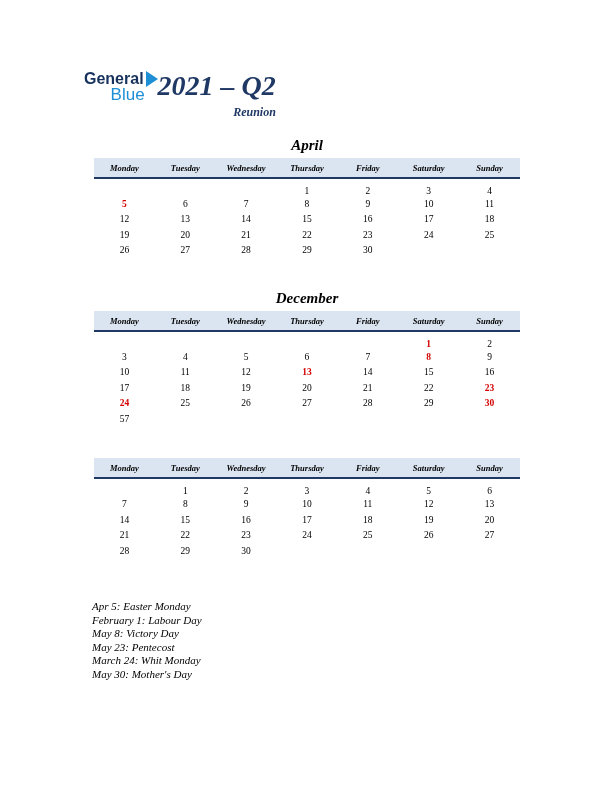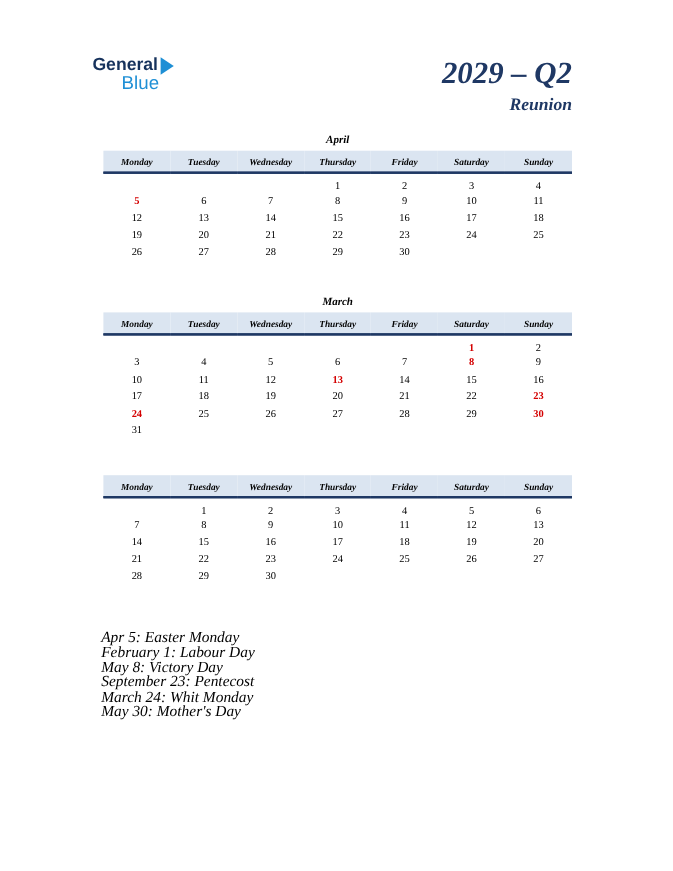--- a/index.html
+++ b/index.html
@@ -10,23 +10,23 @@
     position: relative;
     overflow: hidden;
     font-family: "Liberation Serif", serif;
     color: #000;
   }
   .page { width: 612px; height: 792px; position: relative; }
 
   
   .header {
     display: flex;
-    justify-content: space-between;
     align-items: flex-start;
-    padding: 52px 92px 0 84px;
+    padding: 40px 92px 0 84px;
+    margin-top: 31px;
   }
   .logo { font-family: "Liberation Sans", sans-serif; line-height: 1.05; }
   .logo-top { display: flex; align-items: center; }
   .logo-general { font-size: 16px; font-weight: bold; color: #16325c; }
   .logo-triangle {
     width: 0; height: 0;
     border-left: 12px solid var(--logo-blue, #1e8fd5);
     border-top: 8px solid transparent;
     border-bottom: 8px solid transparent;
     margin-left: 2px;
@@ -38,28 +38,28 @@
   }
 
   .title-block {
     text-align: right;
     color: var(--navy, #1f3864);
     font-style: italic;
     font-weight: bold;
     line-height: 1.1;
   }
   .page-title { font-size: 28px; }
-  .page-subtitle { font-size: 16px; margin-top: 4px; font-style: italic; }
+  .page-subtitle { font-size: 12px; margin-top: 4px; font-style: italic; }
 
   
   .months { width: 426px; margin: 18px 0 0 94px; }
   .month { margin-bottom: 32px; }
   .month-title {
     text-align: center;
-    font-size: 10px;
+    font-size: 15px;
     font-weight: bold;
     font-style: italic;
     margin-bottom: 4px;
   }
   table { width: 100%; border-collapse: collapse; table-layout: fixed; }
   thead th {
     background: var(--band-bg, #dbe5f1);
     border-bottom: 2px solid var(--navy, #1f3864);
     font-size: 8.5px;
     font-style: italic;
@@ -72,40 +72,40 @@
     font-size: 9.5px;
     height: 15.5px;
     vertical-align: middle;
   }
   tbody tr:first-child td { padding-top: 7px; }
   td.holiday { color: var(--holiday-red, #d40000); font-weight: bold; }
 
   
   .legend {
     margin: 42px 0 0 92px;
-    font-size: 14px;
+    font-size: 11px;
     font-style: italic;
     line-height: 13.5px;
   }
 </style>
 </head>
 <body>
 
 <div class="page">
 
   <div class="header">
     <div class="logo">
       <div class="logo-top">
         <span class="logo-general">General</span>
         <span class="logo-triangle"></span>
       </div>
       <div class="logo-blue">Blue</div>
     </div>
     <div class="title-block">
-      <div class="page-title">2029 – Q2</div>
+      <div class="page-title">2021 – Q2</div>
       <div class="page-subtitle">Reunion</div>
     </div>
   </div>
 
   <div class="months" id="months">
       <section class="month">
         <h3 class="month-title">April</h3>
         <table>
           <thead>
             <tr>
@@ -161,21 +161,21 @@
               <td>28</td>
               <td>29</td>
               <td>30</td>
               <td></td>
               <td></td>
             </tr>
           </tbody>
         </table>
       </section>
       <section class="month">
-        <h3 class="month-title">March</h3>
+        <h3 class="month-title">December</h3>
         <table>
           <thead>
             <tr>
               <th>Monday</th>
               <th>Tuesday</th>
               <th>Wednesday</th>
               <th>Thursday</th>
               <th>Friday</th>
               <th>Saturday</th>
               <th>Sunday</th>
@@ -221,21 +221,21 @@
             <tr>
               <td class="holiday">24</td>
               <td>25</td>
               <td>26</td>
               <td>27</td>
               <td>28</td>
               <td>29</td>
               <td class="holiday">30</td>
             </tr>
             <tr>
-              <td>31</td>
+              <td>57</td>
               <td></td>
               <td></td>
               <td></td>
               <td></td>
               <td></td>
               <td></td>
             </tr>
           </tbody>
         </table>
       </section>
@@ -300,18 +300,18 @@
             </tr>
           </tbody>
         </table>
       </section>
     </div>
 
   <div class="legend" id="legend">
       <div class="legend-item">Apr 5: Easter Monday</div>
       <div class="legend-item">February 1: Labour Day</div>
       <div class="legend-item">May 8: Victory Day</div>
-      <div class="legend-item">September 23: Pentecost</div>
+      <div class="legend-item">May 23: Pentecost</div>
       <div class="legend-item">March 24: Whit Monday</div>
       <div class="legend-item">May 30: Mother's Day</div>
     </div>
 
 </div>
 
 </body></html>

